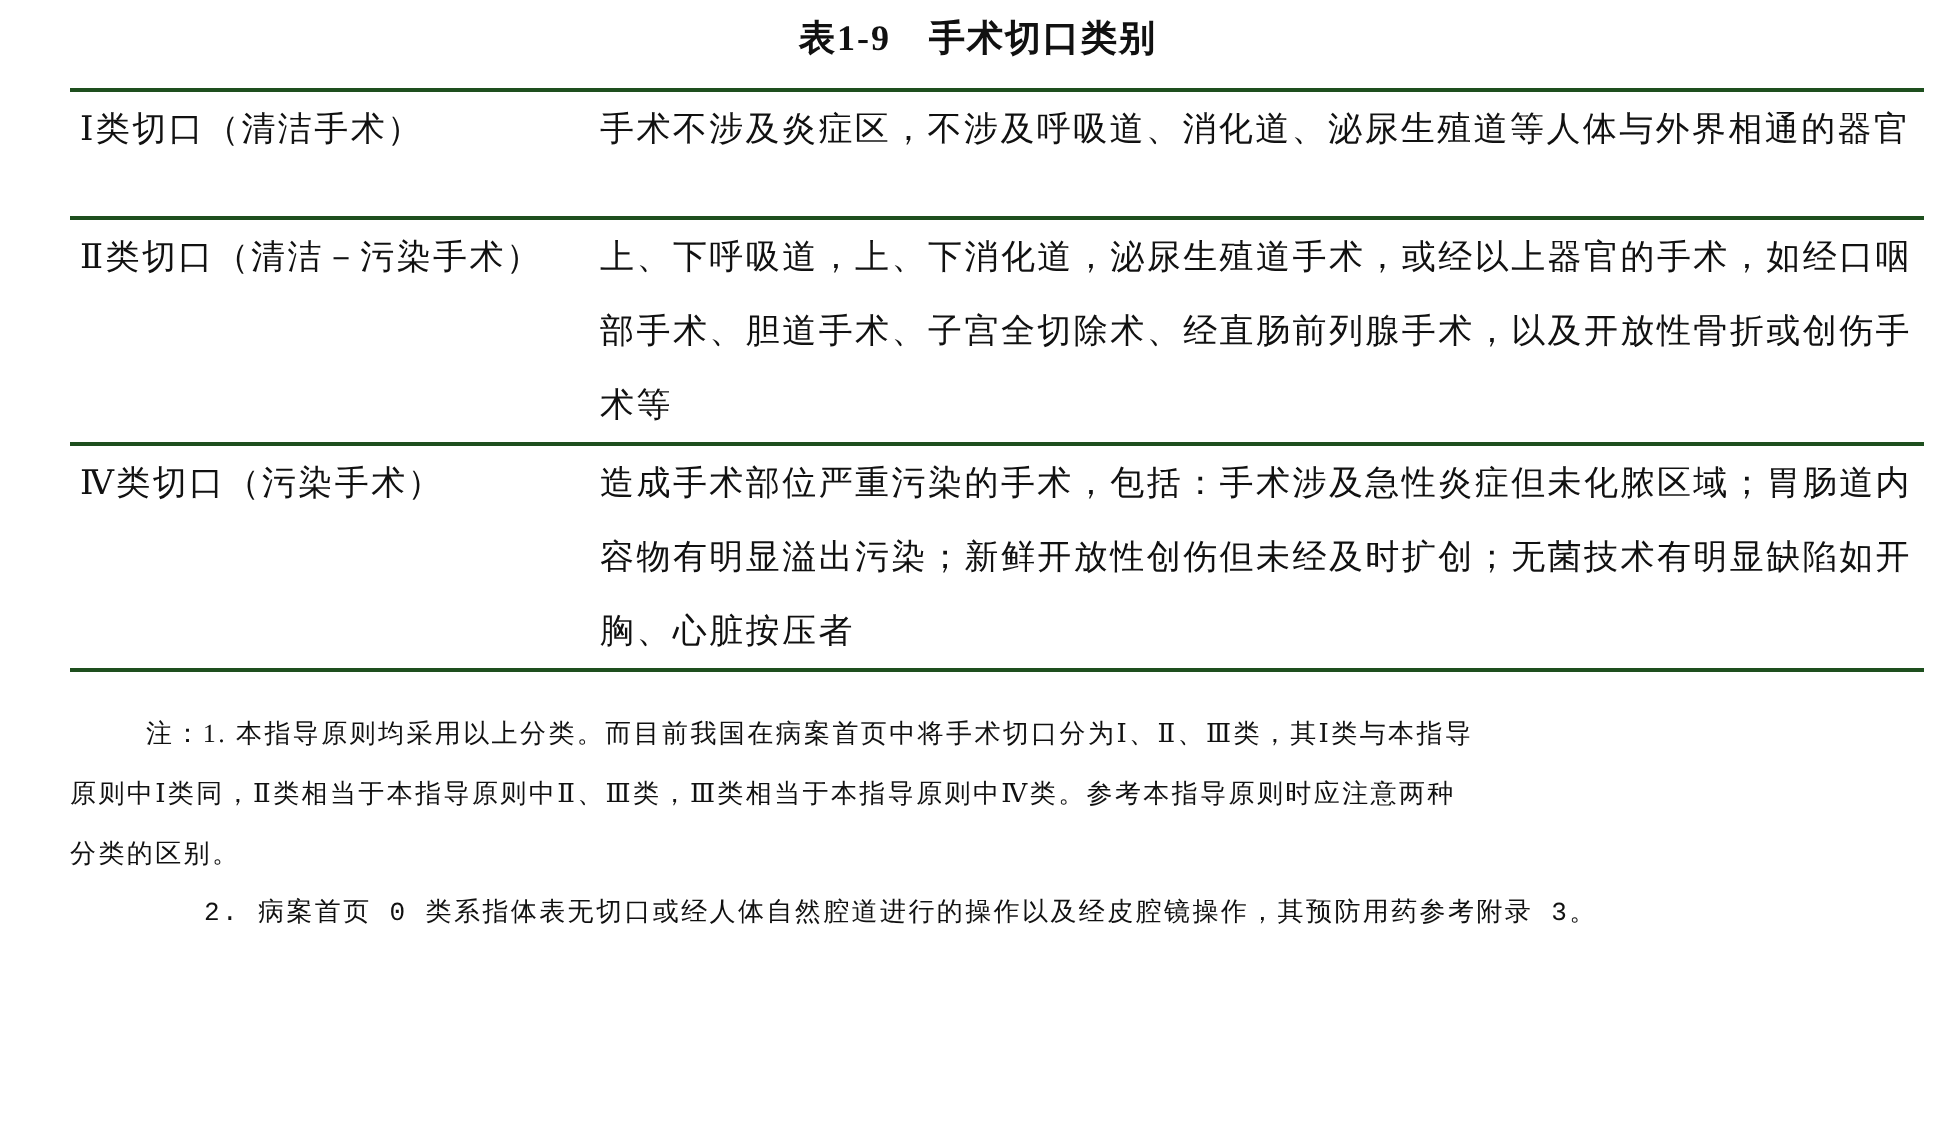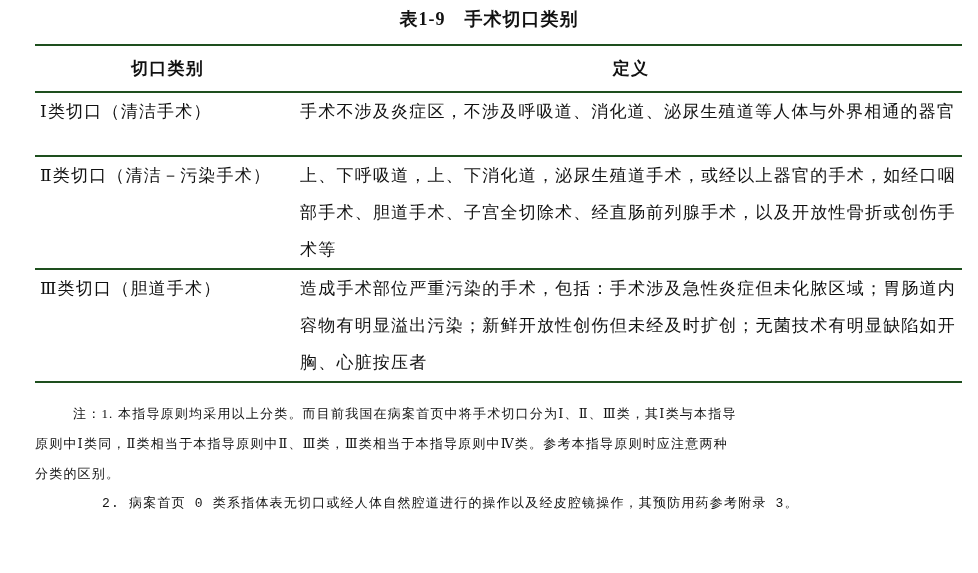--- a/index.html
+++ b/index.html
@@ -63,34 +63,30 @@
 <div class="page">
 
   <div class="doc-title">表1-9　手术切口类别</div>
 
   <table class="incision-table">
     <colgroup>
       <col class="c1">
       <col class="c2">
     </colgroup>
     <tbody>
-        <tr class="header-row">
-      <th>切口类别</th>
-      <th>定义</th>
-    </tr>
     <tr class="row-1">
       <td class="cat-cell">Ⅰ类切口（清洁手术）</td>
       <td class="def-cell">手术不涉及炎症区，不涉及呼吸道、消化道、泌尿生殖道等人体与外界相通的器官</td>
     </tr>
     <tr class="row-2">
       <td class="cat-cell">Ⅱ类切口（清洁－污染手术）</td>
       <td class="def-cell">上、下呼吸道，上、下消化道，泌尿生殖道手术，或经以上器官的手术，如经口咽部手术、胆道手术、子宫全切除术、经直肠前列腺手术，以及开放性骨折或创伤手术等</td>
     </tr>
     <tr class="row-3">
-      <td class="cat-cell">Ⅲ类切口（胆道手术）</td>
+      <td class="cat-cell">Ⅳ类切口（污染手术）</td>
       <td class="def-cell">造成手术部位严重污染的手术，包括：手术涉及急性炎症但未化脓区域；胃肠道内容物有明显溢出污染；新鲜开放性创伤但未经及时扩创；无菌技术有明显缺陷如开胸、心脏按压者</td>
     </tr>
   </tbody>
     </table>
 
   <div class="notes">
     <div class="note-line indent-note">注：1. 本指导原则均采用以上分类。而目前我国在病案首页中将手术切口分为Ⅰ、Ⅱ、Ⅲ类，其Ⅰ类与本指导</div>
     <div class="note-line">原则中Ⅰ类同，Ⅱ类相当于本指导原则中Ⅱ、Ⅲ类，Ⅲ类相当于本指导原则中Ⅳ类。参考本指导原则时应注意两种</div>
     <div class="note-line">分类的区别。</div>
     <div class="note-line indent-item">2. 病案首页 0 类系指体表无切口或经人体自然腔道进行的操作以及经皮腔镜操作，其预防用药参考附录 3。</div>

